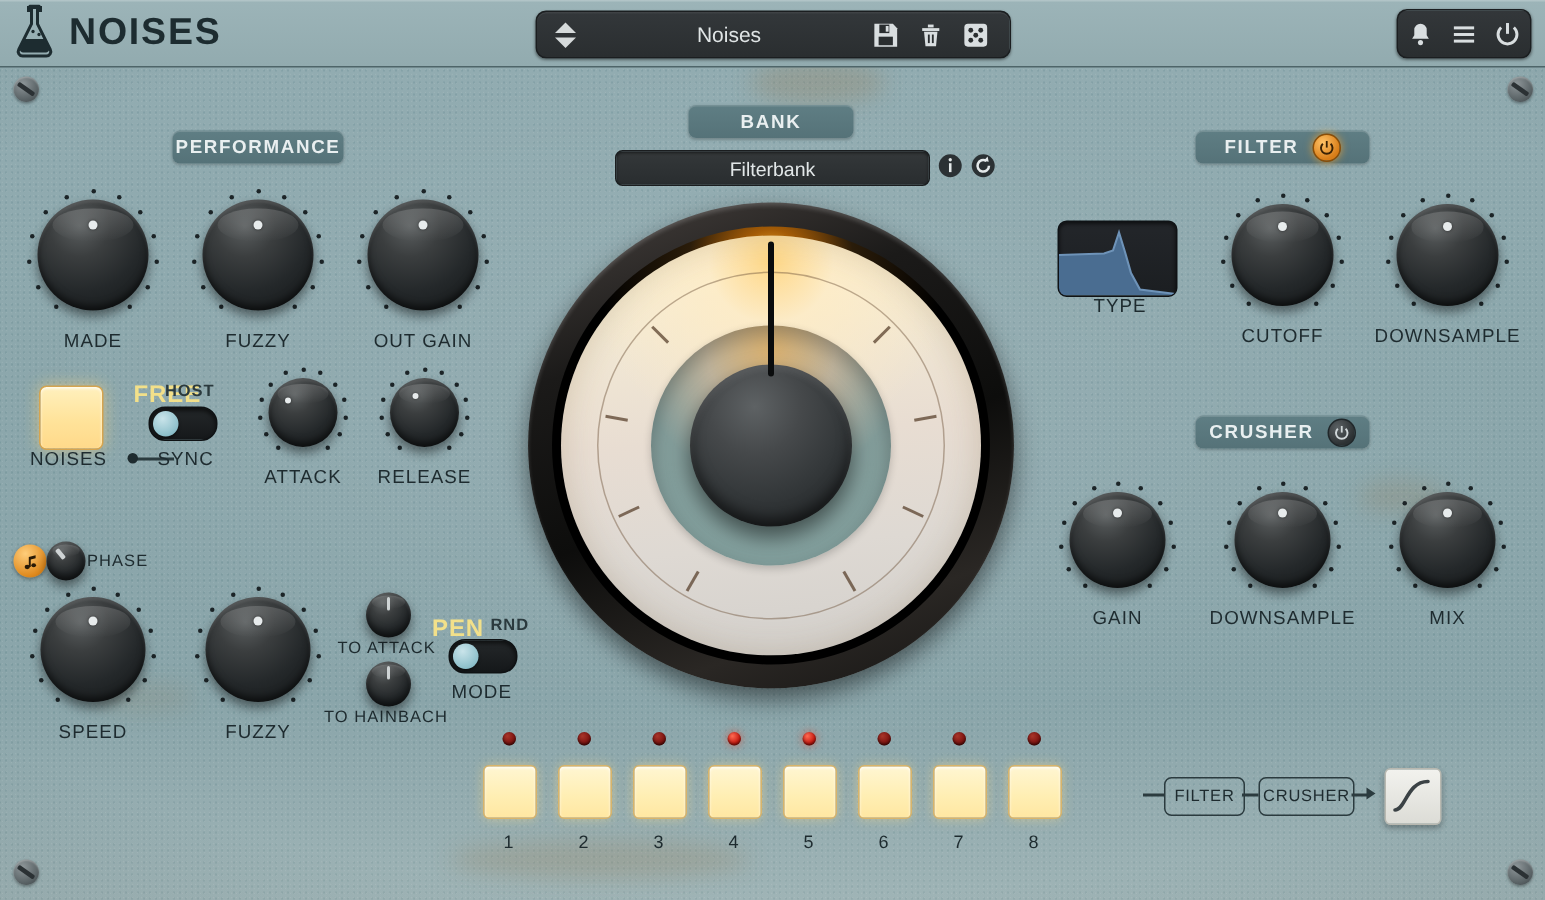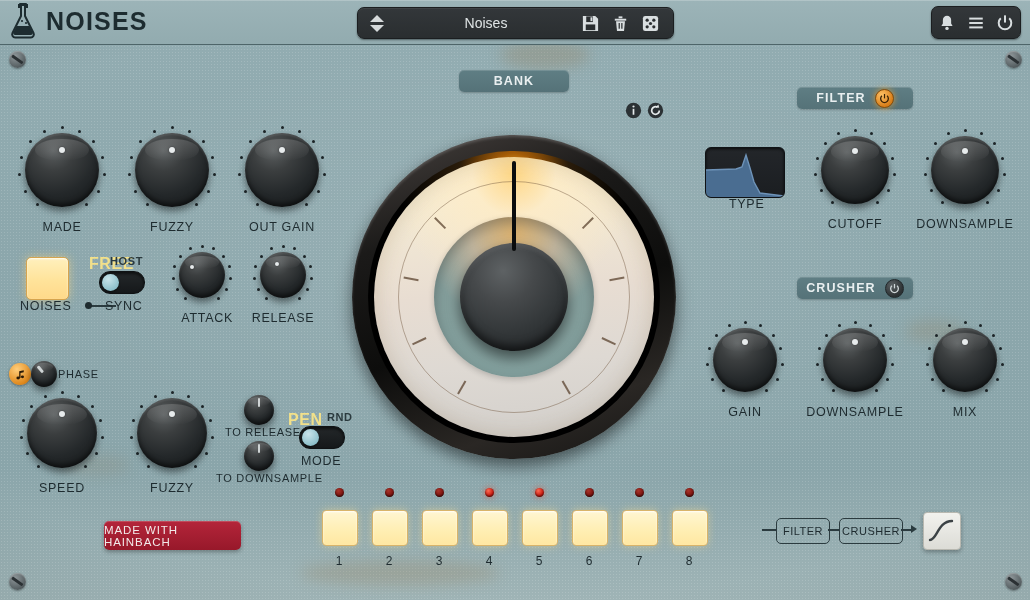--- a/index.html
+++ b/index.html
@@ -267,20 +267,23 @@
         <rect x="8.9" y="1.5" width="2.2" height="8" fill="#d9dee0"></rect>
       </svg>
     </div>
   </div>
 
   <div class="screw" style="left:9px;top:51px;"></div>
   <div class="screw" style="left:1005px;top:51px;"></div>
   <div class="screw" style="left:9px;top:573px;"></div>
   <div class="screw" style="left:1005px;top:573px;"></div>
 
+  <div class="sect" style="left:115px;top:87px;width:114px;">
+    <span>PERFORMANCE</span>
+  </div>
 
   <div class="trigger-btn"></div>
   <div class="lbl" style="left:20px;top:299px;">NOISES</div>
   <div class="routeline" style="left:90px;top:305px;width:26px;"></div>
   <div style="position:absolute;left:85px;top:302px;width:7px;height:7px;border-radius:50%;background:#1e2b2f;"></div>
   <div class="lbl" style="left:105px;top:299px;">SYNC</div>
 
   <div class="tg-on" style="position:absolute;left:89px;top:255px;">FREE</div>
   <div class="tg-off" style="position:absolute;left:110px;top:255px;">HOST</div>
   <div class="toggle" style="left:99px;top:271px;">
@@ -290,36 +293,36 @@
 
   <div style="position:absolute;left:9px;top:363px;width:22px;height:22px;border-radius:50%;background:radial-gradient(circle at 36% 28%,#ffcd7a,#e08a1e 70%,#b9690c 100%);box-shadow:0 1px 3px rgba(0,0,0,.4);display:flex;align-items:center;justify-content:center;">
     <svg width="13" height="13" viewBox="0 0 20 20">
       <path d="M8 15.5V5l7-1.6v3L10 7.6v7.9z" fill="#2a1a06"></path>
       <ellipse cx="6.4" cy="15.4" rx="2.7" ry="2.2" fill="#2a1a06"></ellipse>
       <ellipse cx="13" cy="13.6" rx="2.4" ry="2" fill="#2a1a06"></ellipse>
     </svg>
   </div>
   <div class="lbl sm" style="left:58px;top:368px;">PHASE</div>
 
-  <div class="lbl sm" style="left:225px;top:426px;">TO RELEASE</div>
-  <div class="lbl sm" style="left:216px;top:472px;">TO DOWNSAMPLE</div>
+  <div class="lbl sm" style="left:225px;top:426px;">TO ATTACK</div>
+  <div class="lbl sm" style="left:216px;top:472px;">TO HAINBACH</div>
 
   <div class="tg-on" style="position:absolute;left:288px;top:411px;">PEN</div>
   <div class="tg-off" style="position:absolute;left:327px;top:411px;">RND</div>
   <div class="toggle" style="left:299px;top:426px;">
     <div class="kn"></div>
   </div>
   <div class="lbl" style="left:301px;top:454px;">MODE</div>
 
-  <div class="hain">
-    <span>MADE WITH HAINBACH</span>
-  </div>
 
   <div class="sect" style="left:459px;top:70px;width:110px;">
     <span>BANK</span>
+  </div>
+  <div class="bankbox">
+    <span>Filterbank</span>
   </div>
   <svg class="cicon" viewBox="0 0 20 20" style="left:625px;top:102px;">
     <circle cx="10" cy="10" r="9" fill="#2b3134"></circle>
     <rect x="9" y="8" width="2" height="7" fill="#e4e9ea"></rect>
     <circle cx="10" cy="5.3" r="1.3" fill="#e4e9ea"></circle>
   </svg>
   <svg class="cicon" viewBox="0 0 20 20" style="left:647px;top:102px;">
     <circle cx="10" cy="10" r="9" fill="#2b3134"></circle>
     <path d="M14.5 10a4.5 4.5 0 1 1-2.1-3.8" fill="none" stroke="#e4e9ea" stroke-width="2"></path>
     <path d="M13.4 2.8l.9 4-4-.6z" fill="#e4e9ea"></path>
@@ -448,21 +451,21 @@
             <i style="left: 84.033px; top: 30.72px;"></i>
             <i style="left: 85.7126px; top: 48.4339px;"></i>
             <i style="left: 79.9931px; top: 65.2831px;"></i>
             <i style="left: 67.877px; top: 78.314px;"></i>
           </div>
           <div class="body" style="inset: 8px;"></div>
           <div class="ind" style="width: 6px; height: 6px; left: 42px; top: 21.65px;"></div>
         </div>
         <div class="klabel">OUT GAIN</div>
       </div>
-      <div class="knob-wrap" style="left: 171px; top: 244px; width: 62px; align-items: flex-end;">
+      <div class="knob-wrap" style="left: 171px; top: 244px; width: 62px;">
         <div class="knob" style="width: 62px; height: 62px;">
           <div class="dots">
             <i style="left: 13.1531px; top: 52.8458px;"></i>
             <i style="left: 5.02814px; top: 44.1075px;"></i>
             <i style="left: 1.19271px; top: 32.8086px;"></i>
             <i style="left: 2.31907px; top: 20.9299px;"></i>
             <i style="left: 8.20979px; top: 10.5533px;"></i>
             <i style="left: 17.8323px; top: 3.49778px;"></i>
             <i style="left: 29.5px; top: 1px;"></i>
             <i style="left: 41.1677px; top: 3.49778px;"></i>

